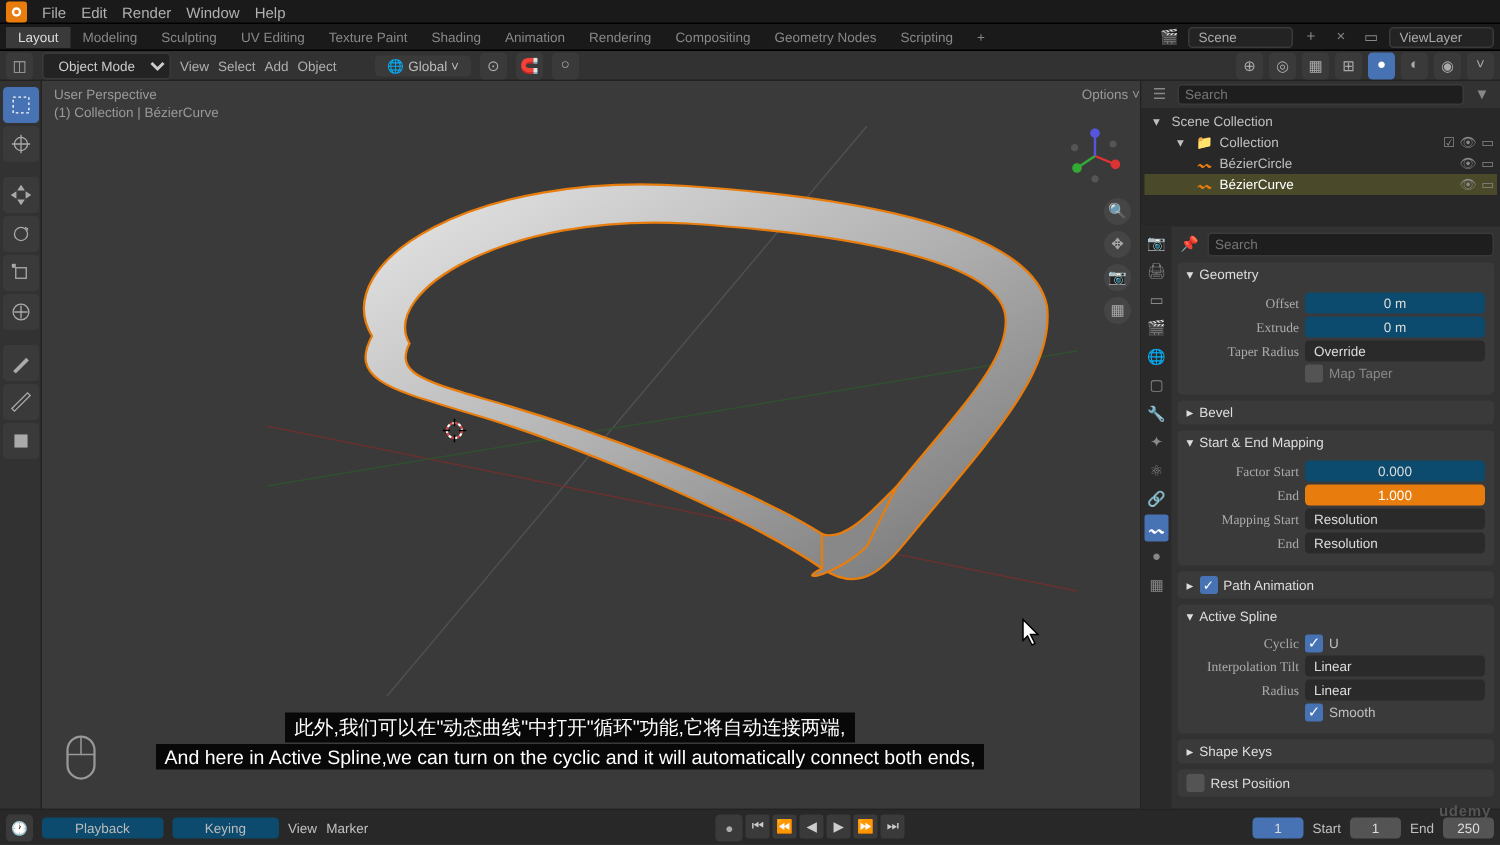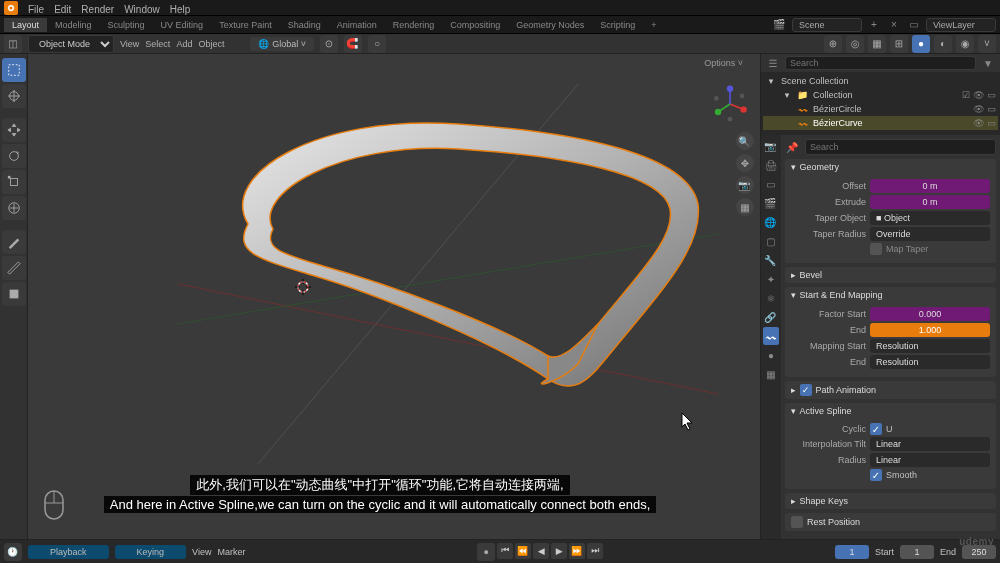--- a/index.html
+++ b/index.html
@@ -32,21 +32,21 @@
 
 
 .left-toolbar { width: 28px; background: #323232; display: flex; flex-direction: column; gap: 2px; padding: 4px 2px; border-right: 1px solid #222; }
 .tool-btn { width: 24px; height: 24px; background: #3a3a3a; border-radius: 3px; display: flex; align-items: center; justify-content: center; cursor: pointer; color: #aaa; font-size: 12px; }
 .tool-btn.active { background: #4772b3; color: #fff; }
 .tool-btn svg { width: 14px; height: 14px; fill: currentColor; }
 
 
 .viewport { flex: 1; background: #3a3a3a; position: relative; overflow: hidden; }
 .vp-header { position: absolute; top: 4px; left: 8px; font-size: 9px; color: #999; line-height: 1.3; }
-.vp-options { position: absolute; top: 4px; right: 17px; color: #999; font-size: 9px; }
+.vp-options { position: absolute; top: 4px; right: 0; color: #999; font-size: 9px; }
 .gizmo { position: absolute; top: 30px; right: 10px; width: 40px; height: 40px; }
 .vp-side-icons { position: absolute; top: 78px; right: 6px; display: flex; flex-direction: column; gap: 4px; }
 .vp-sic { width: 18px; height: 18px; border-radius: 9px; background: #454545; display: flex; align-items: center; justify-content: center; color: #aaa; font-size: 10px; cursor: pointer; }
 
 .mobius { position: absolute; left: 150px; top: 30px; width: 540px; height: 380px; }
 
 .cursor3d { position: absolute; left: 267px; top: 225px; width: 16px; height: 16px; }
 .mouse-indicator { position: absolute; left: 14px; bottom: 18px; }
 
 
@@ -67,22 +67,22 @@
 .prop-tab { width: 16px; height: 18px; border-radius: 2px; display: flex; align-items: center; justify-content: center; color: #888; cursor: pointer; font-size: 10px; }
 .prop-tab.active { background: #4772b3; color: #fff; }
 .props-content { flex: 1; overflow: auto; padding: 4px; }
 .props-header { display: flex; align-items: center; gap: 4px; margin-bottom: 4px; }
 .props-header input { flex: 1; background: #1e1e1e; border: 1px solid #3a3a3a; color: #888; padding: 2px 4px; border-radius: 3px; font-size: 9px; }
 
 .panel-section { margin-bottom: 4px; background: #3a3a3a; border-radius: 3px; }
 .panel-head { padding: 3px 6px; font-size: 9px; color: #ddd; cursor: pointer; display: flex; align-items: center; gap: 4px; }
 .panel-body { padding: 2px 6px 6px; }
 .prop-row { display: flex; align-items: center; margin: 2px 0; gap: 4px; }
-.prop-label { width: 75px; text-align: right; font-size: 9px; color: #aaa; }
-.prop-field { flex: 1; background: #701a75; border-radius: 3px; padding: 2px 6px; font-size: 9px; text-align: center; color: #ddd; }
+.prop-label { width: 75px; text-align: right; font-size: 9px; color: #aaa; font-family: Liberation Serif, serif; }
+.prop-field { flex: 1; background: #0c4a6e; border-radius: 3px; padding: 2px 6px; font-size: 9px; text-align: center; color: #ddd; }
 .prop-field.orange { background: #e87d0d; color: #fff; }
 .prop-field.dark { background: #2a2a2a; text-align: left; }
 .checkbox { width: 12px; height: 12px; background: #545454; border-radius: 2px; display: inline-flex; align-items: center; justify-content: center; }
 .checkbox.checked { background: #4772b3; color: #fff; }
 
 
 .timeline { height: 24px; background: #282828; display: flex; align-items: center; padding: 0 4px; gap: 6px; border-top: 1px solid #222; font-size: 9px; }
 .timeline .dropdown { background: #0c4a6e; padding: 2px 22px; border-radius: 3px; color: #bbb; }
 .timeline-controls { display: flex; gap: 2px; margin: 0 auto; }
 .tl-btn { width: 16px; height: 16px; background: #3a3a3a; border-radius: 2px; display: flex; align-items: center; justify-content: center; cursor: pointer; color: #ccc; }
@@ -213,20 +213,24 @@
         </svg>
       </div>
     <div class="tool-btn">
         <svg viewBox="0 0 16 16">
           <rect x="3" y="3" width="10" height="10" fill="currentColor"></rect>
         </svg>
       </div>
   </div>
 
   <div class="viewport">
+    <div class="vp-header">
+      <div>User Perspective</div>
+      <div>(1) Collection | BézierCurve</div>
+    </div>
     <div class="vp-options"><span>Options</span> ˅</div>
 
     <svg class="gizmo" viewBox="0 0 50 50">
       <circle cx="25" cy="25" r="22" fill="#3a3a3a" opacity="0.6"></circle>
       <line x1="25" y1="25" x2="42" y2="32" stroke="#d33" stroke-width="2"></line>
         <circle cx="42" cy="32" r="4" fill="#d33"></circle>
       <line x1="25" y1="25" x2="10" y2="35" stroke="#3a3" stroke-width="2"></line>
         <circle cx="10" cy="35" r="4" fill="#3a3"></circle>
       <line x1="25" y1="25" x2="25" y2="6" stroke="#55d" stroke-width="2"></line>
         <circle cx="25" cy="6" r="4" fill="#55d"></circle>
@@ -362,24 +366,20 @@
           <div class="panel-body">
             <div class="prop-row">
                 <span class="prop-label">Offset</span>
                 <span class="prop-field">0 m</span>
               </div>
             <div class="prop-row">
                 <span class="prop-label">Extrude</span>
                 <span class="prop-field">0 m</span>
               </div>
             <div class="prop-row">
-                <span class="prop-label">Taper Object</span>
-                <span class="prop-field dark">■ <span>Object</span></span>
-              </div>
-            <div class="prop-row">
                 <span class="prop-label">Taper Radius</span>
                 <span class="prop-field dark">Override</span>
               </div>
             <div class="prop-row">
                 <span class="prop-label"></span>
                 <span class="checkbox"></span> 
                 <span style="font-size:9px;color:#888">Map Taper</span>
               </div>
           </div>
         </div>

